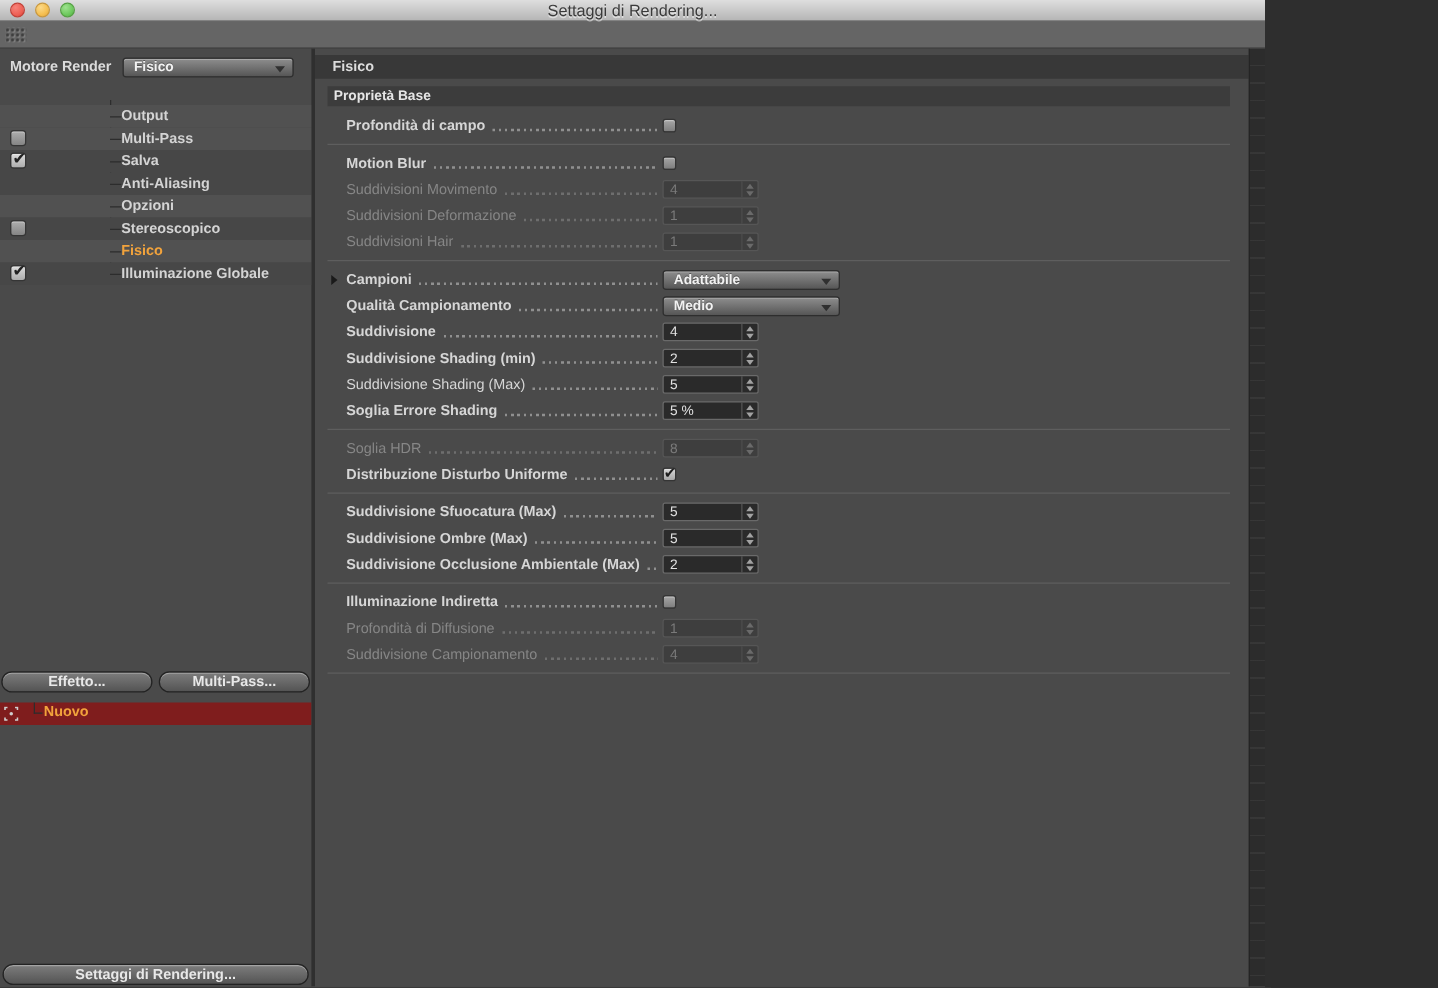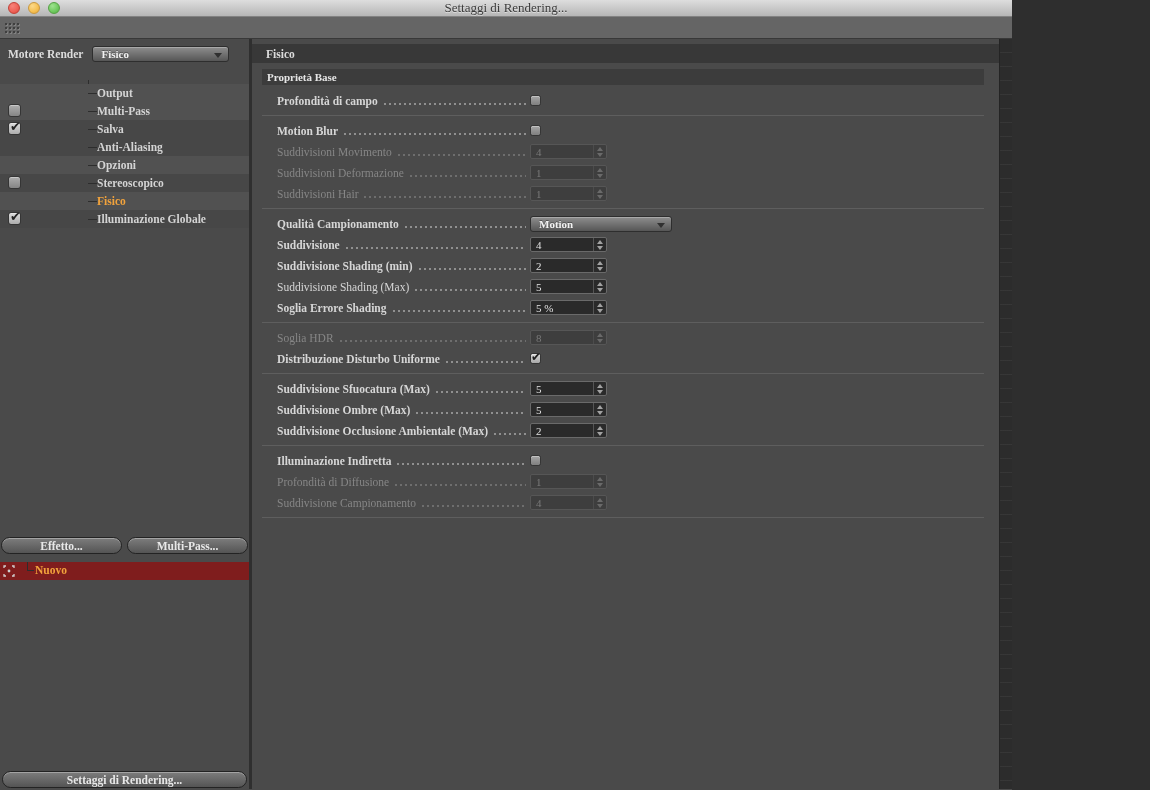--- a/index.html
+++ b/index.html
@@ -1,17 +1,17 @@
 <!DOCTYPE html>
 <html><head>
 <meta charset="utf-8">
 <style>
   html,body{margin:0;padding:0;background:#2e2e2e;}
   *{box-sizing:border-box;}
-  .window{width:1012px;height:790px;position:relative;font-family:Liberation Serif, serif;
+  .window{width:1012px;height:790px;position:relative;font-family:Liberation Sans, sans-serif;
     background:#4a4a4a;overflow:hidden;}
   
   .titlebar{height:17px;background:linear-gradient(#dedede,#b6b6b6);border-bottom:1px solid #828282;
     position:relative;display:flex;align-items:center;justify-content:center;}
   .title-text{font-size:13px;color:#3a3a3a;text-shadow:0 1px 0 rgba(255,255,255,.5);}
   .traffic{position:absolute;left:8px;top:2px;display:flex;gap:8px;}
   .tl{width:12px;height:12px;border-radius:50%;}
   .tl.red{background:radial-gradient(circle at 35% 30%,#f7837a,#ee6156 60%,#d84437);border:1px solid #c24138;}
   .tl.yellow{background:radial-gradient(circle at 35% 30%,#fbd98a,#f5bf50 60%,#e0a33e);border:1px solid #c9983e;}
   .tl.green{background:radial-gradient(circle at 35% 30%,#9ee28e,#6ec95e 60%,#53aa43);border:1px solid #55a143;}
@@ -244,26 +244,37 @@
               <span class="fv">1</span>
               <span class="stepper">
                 <i class="up"></i>
                 <i class="dn"></i>
               </span>
             </span>
         </div>
         <div class="sep"></div>
 
         <div class="row">
+          <span class="pre-arrow"></span>
+          <span class="lz">
+              <span class="lbl b">Campioni</span>
+              <span class="dots"></span>
+            </span>
+          <span class="dd set-dd">
+              <span class="dv">Adattabile</span>
+              <span class="arr"></span>
+            </span>
+        </div>
+        <div class="row">
           <span class="lz">
               <span class="lbl b">Qualità Campionamento</span>
               <span class="dots"></span>
             </span>
           <span class="dd set-dd">
-              <span class="dv">Motion</span>
+              <span class="dv">Medio</span>
               <span class="arr"></span>
             </span>
         </div>
         <div class="row">
           <span class="lz">
               <span class="lbl b">Suddivisione</span>
               <span class="dots"></span>
             </span>
           <span class="field">
               <span class="fv">4</span>

